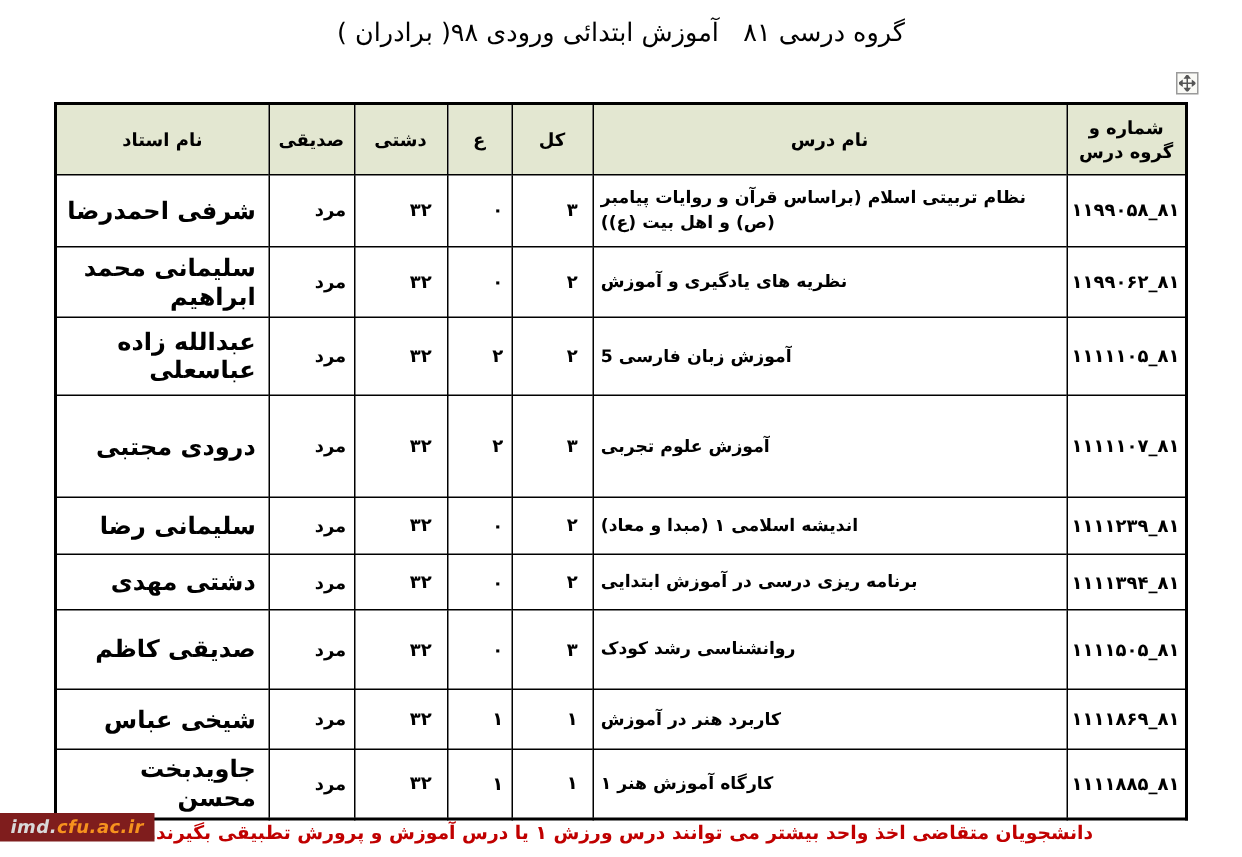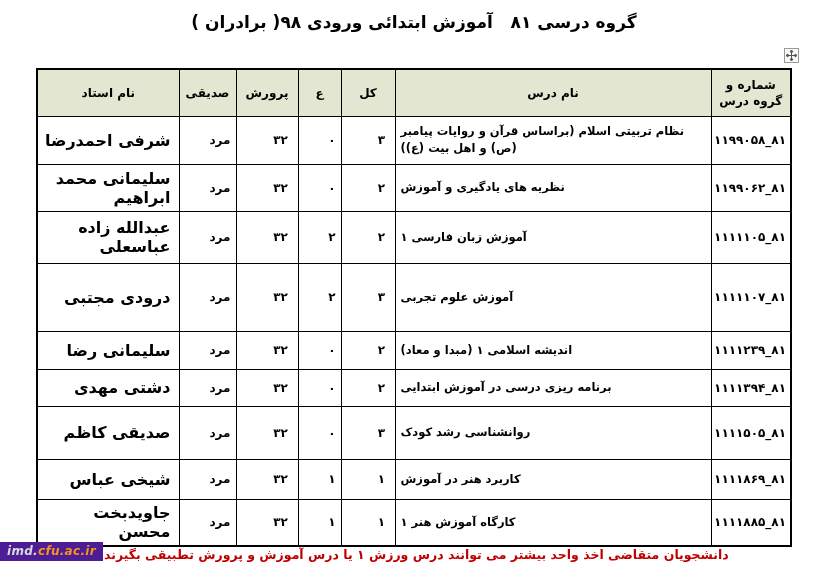--- a/index.html
+++ b/index.html
@@ -5,21 +5,21 @@
   html,body{margin:0;padding:0;}
   body{
     width:828px;height:571px;position:relative;overflow:hidden;
     background:#ffffff;
     font-family:"DejaVu Sans",sans-serif;
     color:#000;
   }
   .page-title{
     position:absolute;top:12px;left:0;right:0;
     text-align:center;direction:rtl;
-    font-size:17px;font-weight:bold;letter-spacing:0;
+    font-size:17px;font-weight:normal;letter-spacing:0;
   }
   .move-handle{
     position:absolute;left:784px;top:48px;width:15px;height:15px;
     border:1px solid #9a9a9a;background:#fafaf6;
     display:flex;align-items:center;justify-content:center;
     box-sizing:border-box;cursor:move;
   }
   .table-wrap{position:absolute;top:68px;left:36px;}
   table{
     border-collapse:collapse;table-layout:fixed;direction:rtl;
@@ -35,21 +35,21 @@
   td.course_name{text-align:left;padding-right:10px;font-size:11.5px;line-height:1.45;}
   td.total,td.practical,td.capacity,td.gender{text-align:center;padding-left:32px;}
   td.instructor{text-align:right;padding-right:8px;font-size:16px;}
   .footer-note{
     position:absolute;top:547px;left:0;right:0;
     text-align:center;direction:rtl;
     font-size:12.5px;font-weight:bold;color:#c00000;
   }
   .watermark{
     position:absolute;left:0;top:542px;
-    background:#4c1d95;padding:2px 7px 3px 7px;
+    background:#7f1d1d;padding:2px 7px 3px 7px;
     font-style:italic;font-weight:bold;font-size:12px;
     color:#d9d9d9;letter-spacing:.3px;
   }
   .watermark .orange{color:#f6921e;}
 </style>
 </head>
 <body>
 
 <div class="page-title">گروه درسی ۸۱ &nbsp; آموزش ابتدائی ورودی ۹۸( برادران )</div>
 
@@ -78,21 +78,21 @@
         <col style="width:62px">
         <col style="width:57px">
       <col style="width:142px">
     </colgroup>
     <thead>
       <tr>
         <th>شماره و گروه درس</th>
         <th>نام درس</th>
         <th>کل</th>
         <th>ع</th>
-        <th>پرورش</th>
+        <th>دشتی</th>
         <th>صدیقی</th>
         <th>نام استاد</th>
       </tr>
     </thead>
     <tbody>
         <tr style="height: 48px;">
           <td class="course_no">۸۱_۱۱۹۹۰۵۸</td>
           <td class="course_name">نظام تربیتی اسلام (براساس قرآن و روایات پیامبر (ص) و اهل بیت (ع))</td>
           <td class="total">۳</td>
           <td class="practical">۰</td>
@@ -104,21 +104,21 @@
           <td class="course_no">۸۱_۱۱۹۹۰۶۲</td>
           <td class="course_name">نظریه های یادگیری و آموزش</td>
           <td class="total">۲</td>
           <td class="practical">۰</td>
           <td class="capacity">۳۲</td>
           <td class="gender">مرد</td>
           <td class="instructor">سلیمانی محمد ابراهیم</td>
         </tr>
         <tr style="height: 52px;">
           <td class="course_no">۸۱_۱۱۱۱۱۰۵</td>
-          <td class="course_name">آموزش زبان فارسی ۱</td>
+          <td class="course_name">آموزش زبان فارسی 5</td>
           <td class="total">۲</td>
           <td class="practical">۲</td>
           <td class="capacity">۳۲</td>
           <td class="gender">مرد</td>
           <td class="instructor">عبدالله زاده عباسعلی</td>
         </tr>
         <tr style="height: 68px;">
           <td class="course_no">۸۱_۱۱۱۱۱۰۷</td>
           <td class="course_name">آموزش علوم تجربی</td>
           <td class="total">۳</td>

